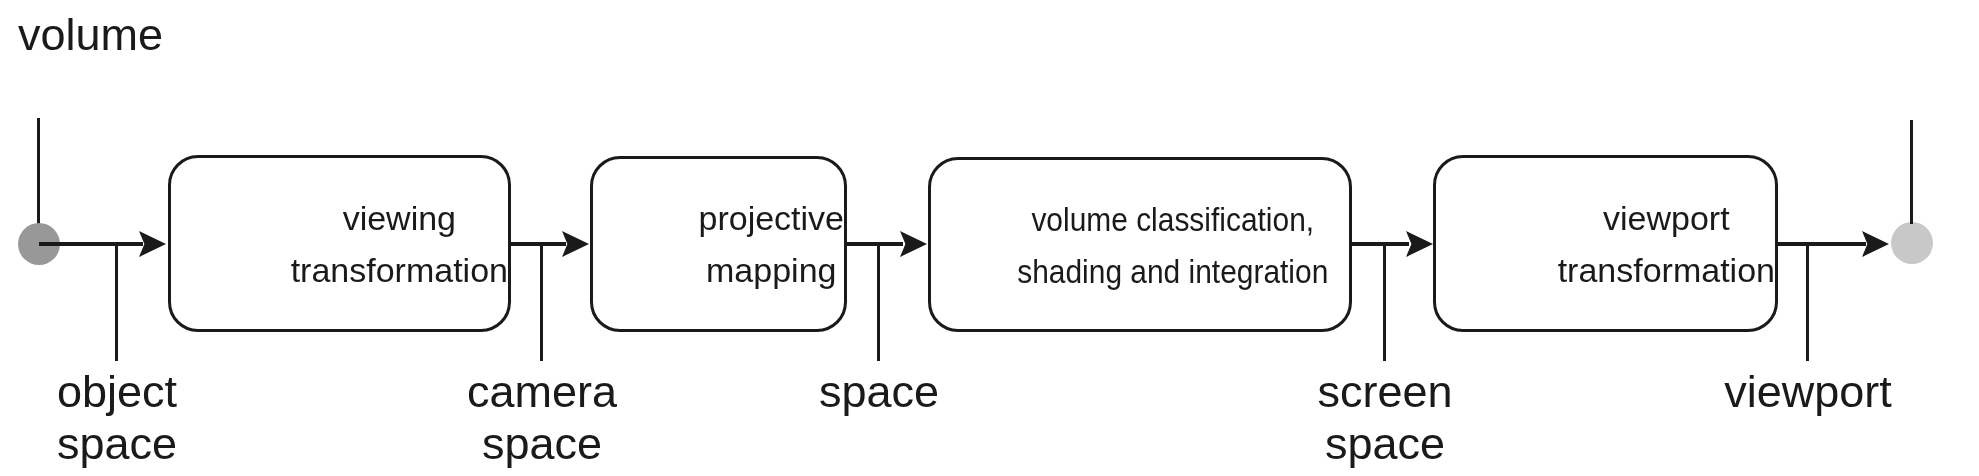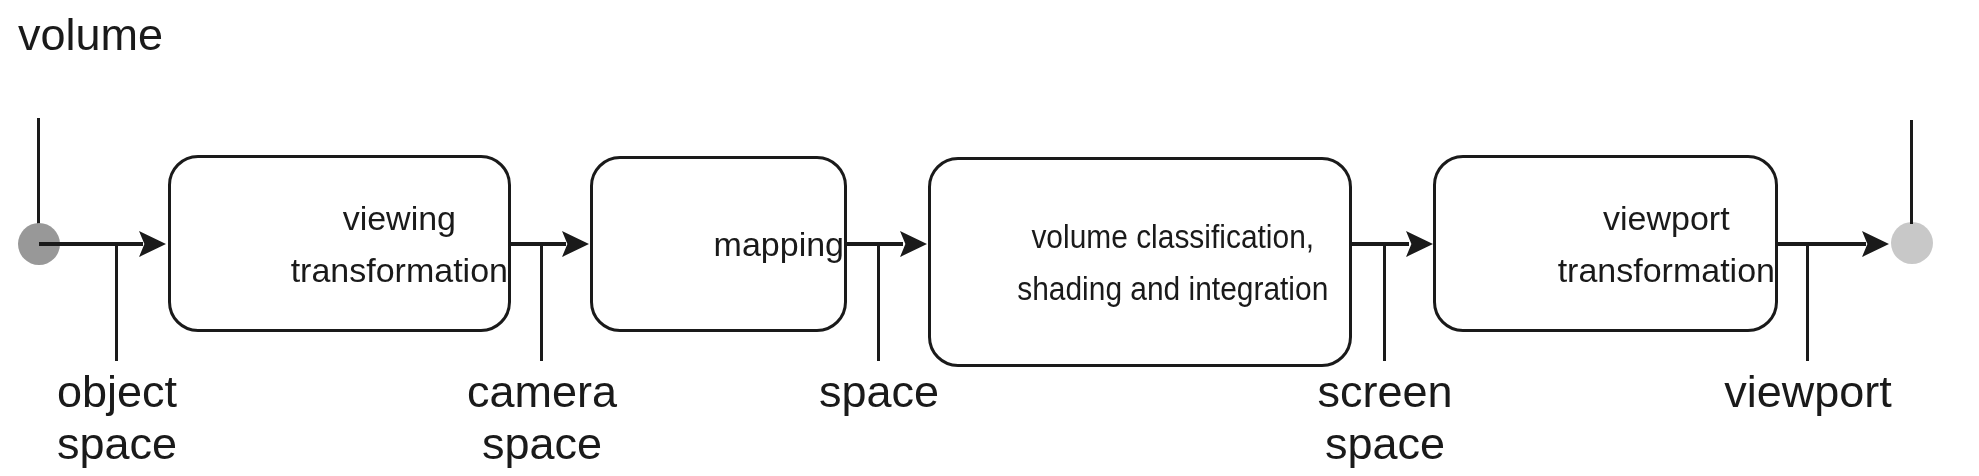--- a/index.html
+++ b/index.html
@@ -99,30 +99,31 @@
     </div>
   </div>
 
   <div class="hline" style="left:510px; top:242px; width:56px;"></div>
   <div class="arrowhead" style="left:562px; top:231px;"></div>
 
   <div class="vline" style="left:540px; top:244px; height:117px;"></div>
 
   <div class="box" style="left:590px; top:156px; width:257px; height:176px;">
     <div class="box-label">
+      <div>projective</div>
       <div>mapping</div>
     </div>
   </div>
 
   <div class="hline" style="left:847px; top:242px; width:56px;"></div>
   <div class="arrowhead" style="left:900px; top:231px;"></div>
 
   <div class="vline" style="left:877px; top:244px; height:117px;"></div>
 
-  <div class="box" style="left:928px; top:157px; width:424px; height:210px;">
+  <div class="box" style="left:928px; top:157px; width:424px; height:175px;">
     <div class="box-label condensed">
       <div>volume classification,</div>
       <div>shading and integration</div>
     </div>
   </div>
 
   <div class="hline" style="left:1352px; top:242px; width:57px;"></div>
   <div class="arrowhead" style="left:1406px; top:231px;"></div>
 
   <div class="vline" style="left:1383px; top:244px; height:117px;"></div>

